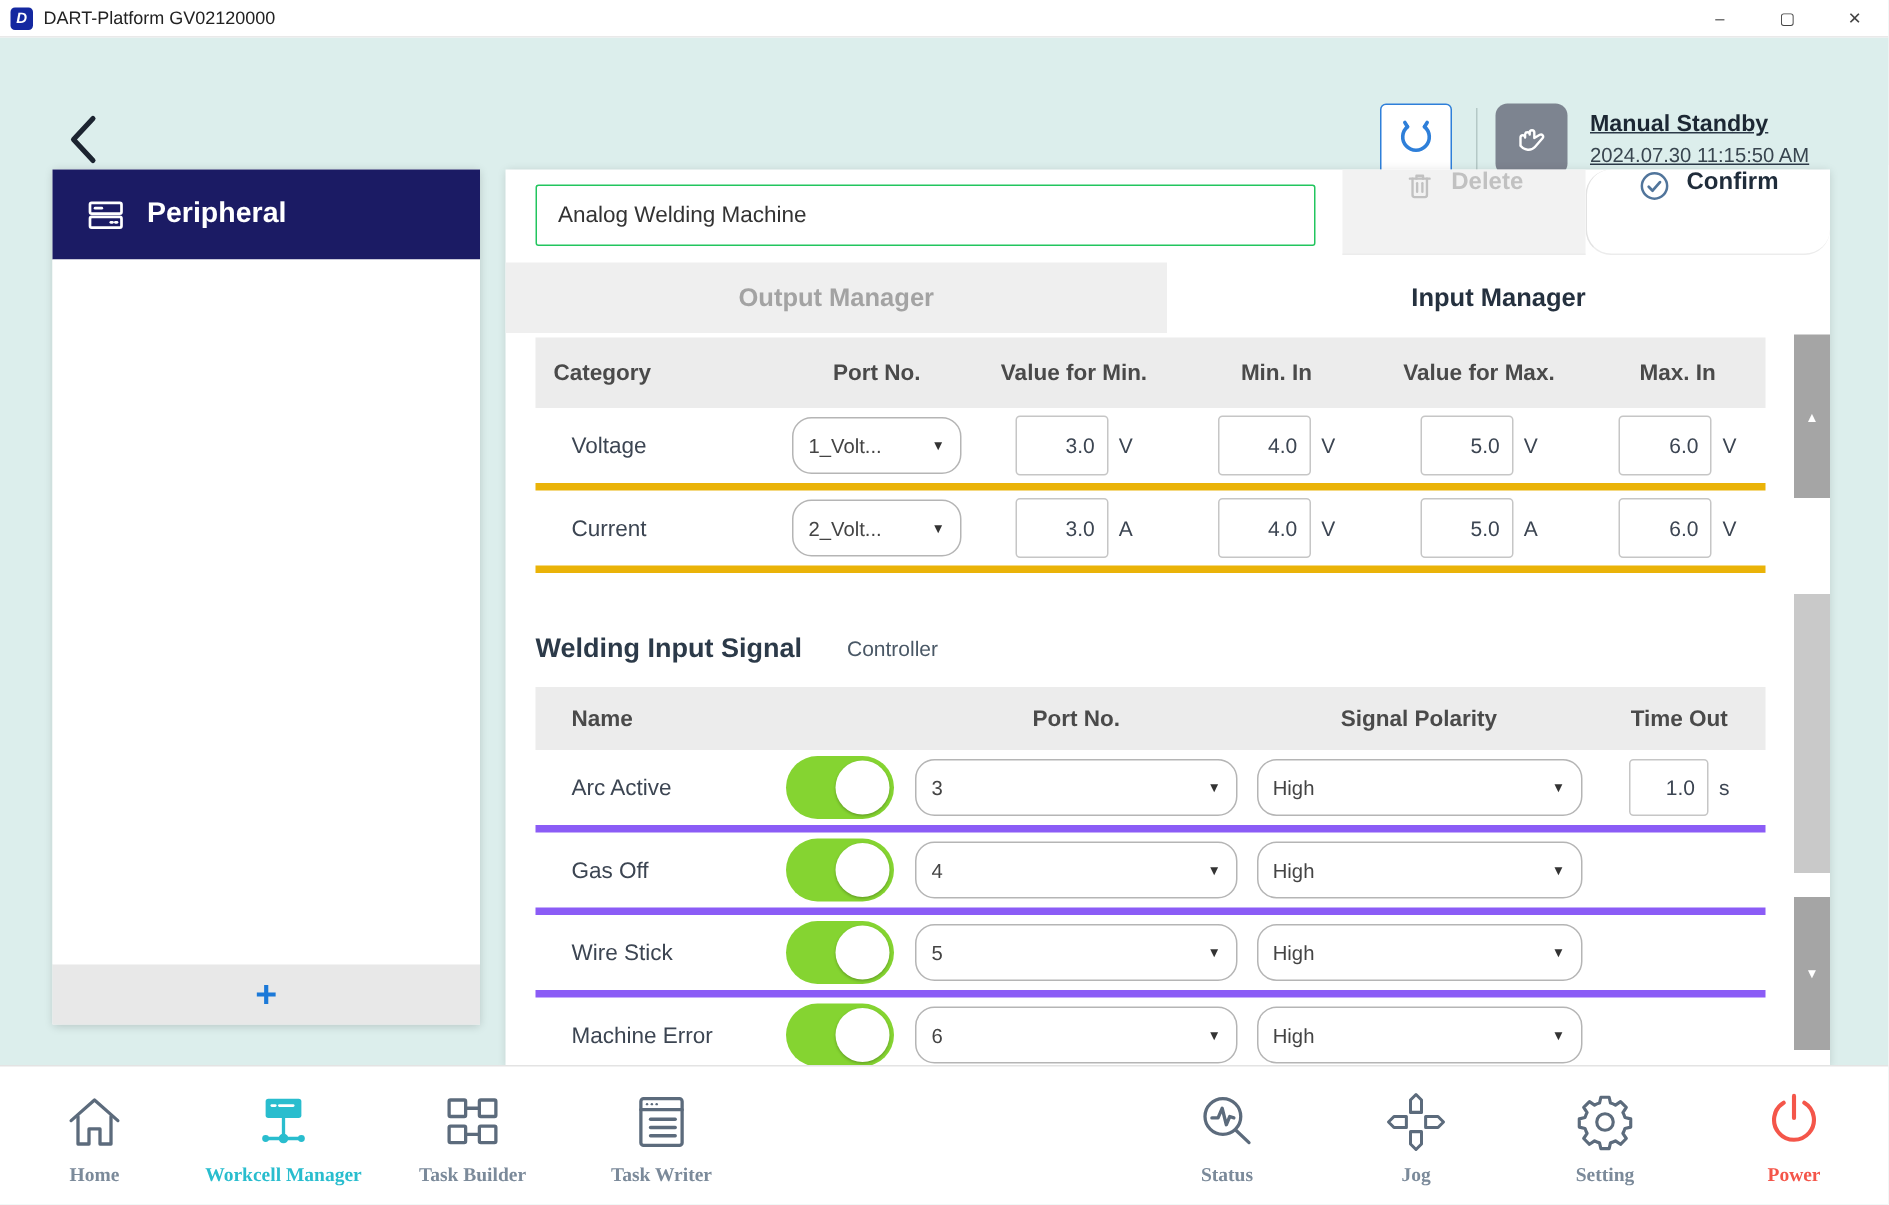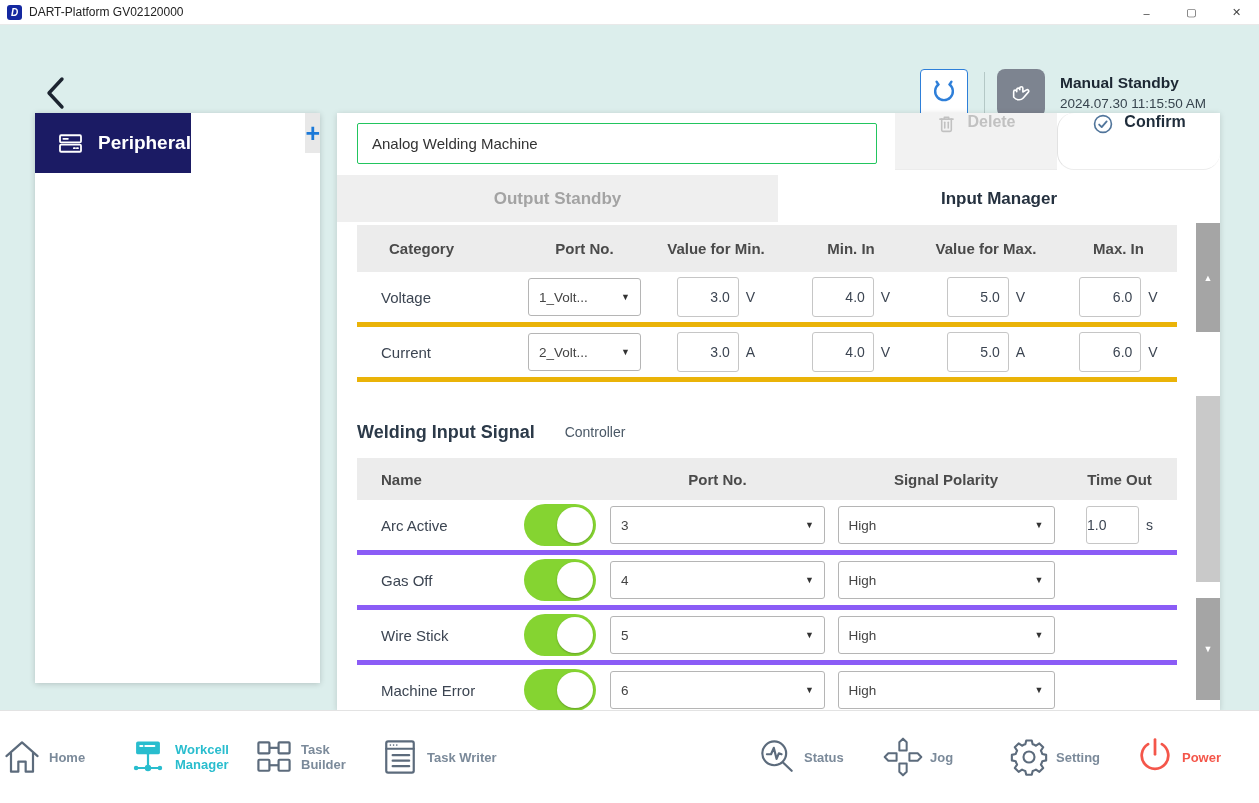--- a/index.html
+++ b/index.html
@@ -30,27 +30,27 @@
   .header-band { position:absolute; top:25px; left:0; width:1259px; height:85px; background:#dceeec; }
   .back-btn { position:absolute; left:38px; top:48px; width:34px; height:40px;
     display:flex; align-items:center; justify-content:center; }
   .robot-btn { position:absolute; left:920px; top:44px; width:48px; height:48px;
     background:#fff; border:1.5px solid #2e7fd9; border-radius:4px;
     display:flex; align-items:center; justify-content:center; }
   .hdr-divider { position:absolute; left:984px; top:47px; width:1px; height:42px; background:#b4c8c6; }
   .hand-btn { position:absolute; left:997px; top:44px; width:48px; height:48px;
     background:#7d8490; border-radius:8px;
     display:flex; align-items:center; justify-content:center; }
-  .status-block { position:absolute; left:1060px; top:47px; line-height:1.45; }
+  .status-block { position:absolute; left:1060px; top:47px; line-height:1.45;text-decoration:underline; }
   .status-mode { font-size:15.5px; font-weight:bold; color:#1c2733; }
   .status-time { font-size:13.5px; color:#38454f; }
   
   .sidebar { position:absolute; left:35px; top:113px; width:285px; height:570px;
     background:#fff; box-shadow:0 1px 6px rgba(0,0,0,.18);
-    display:flex; flex-direction:row; }
+    display:flex; flex-direction:column; }
   .sidebar-header { height:60px; background:#1b1b64; color:#fff;
     display:flex; align-items:center; padding-left:22px; gap:14px;
     font-size:19px; font-weight:bold; }
   .sidebar-body { flex:1; background:#fff; }
   .sidebar-footer { height:40px; background:#e8e8e8;
     display:flex; align-items:center; justify-content:center;
     color:#1c79d8; font-size:25px; font-weight:bold; }
   
   .main { position:absolute; left:337px; top:113px; width:883px; height:597px;
     background:#fff; box-shadow:0 1px 6px rgba(0,0,0,.15); overflow:hidden; }
@@ -69,26 +69,26 @@
     font-size:17px; font-weight:bold; }
   .tab-output { width:441px; background:#efefef; color:#a3a3a3; }
   .tab-input { flex:1; background:#fff; color:#25313f; }
   
   .content { position:absolute; top:109px; left:0; width:883px; }
   .t1 { margin:3px 0 0 20px; width:820px; }
   .t1-head { display:grid; grid-template-columns:170px 115px 148px 122px 148px 117px;
     height:47px; background:#ececec; align-items:center;
     font-size:15px; font-weight:bold; color:#4a4a4a; }
   .t1-head > div { text-align:center; }
-  .t1-head > div:first-child { text-align:left; padding-left:32px; }
+  .t1-head > div:first-child { text-align:left; padding-left:12px; }
   .t1-row { display:grid; grid-template-columns:170px 115px 148px 122px 148px 117px;
     height:55px; align-items:center; border-bottom:5px solid #eab308; }
   .cat-label { padding-left:24px; font-size:15px; color:#3c4552; }
   .cellc { display:flex; align-items:center; justify-content:center; }
-  .select { background:#fff; border:1px solid #b5b5b5; border-radius:3px; height:38px;
+  .select { background:#fff; border:1px solid #b5b5b5; border-radius:13px; height:38px;
     display:flex; align-items:center; justify-content:space-between;
     padding:0 10px; font-size:13.5px; color:#444; cursor:default; }
   .select .arrow { font-size:9px; color:#333; }
   .sel-port1 { width:113px; }
   .num-input { width:62px; height:40px; border:1px solid #c6c6c6; border-radius:3px;
     text-align:right; padding-right:8px; font-size:14px; color:#3c4552;
     font-family:"Liberation Sans",sans-serif; outline:none; background:#fff; }
   .unit { margin-left:7px; font-size:14px; color:#3c4552; }
   
   .section-head { margin:30px 0 6px 20px; height:40px; display:flex; align-items:center; gap:30px; }
@@ -104,37 +104,37 @@
   .t2-row { display:grid; grid-template-columns:158px 90px 225px 232px 115px;
     height:55px; align-items:center; border-bottom:5px solid #8b5cf6; }
   .sig-name { padding-left:24px; font-size:15px; color:#3c4552; }
   .toggle { width:72px; height:42px; border-radius:21px; background:#85d431;
     display:flex; align-items:center; justify-content:flex-end; padding:3px; cursor:default; }
   .knob { width:36px; height:36px; border-radius:50%; background:#fff;
     box-shadow:0 1px 2px rgba(0,0,0,.25); }
   .sel-port2 { width:215px; }
   .sel-pol { width:217px; }
   .to-input { width:53px; height:38px; border:1px solid #c6c6c6; border-radius:3px;
-    padding-right:8px; font-size:14px; color:#3c4552;
+    text-align:right; padding-right:8px; font-size:14px; color:#3c4552;
     font-family:"Liberation Sans",sans-serif; outline:none; background:#fff; }
   
   .vscroll { position:absolute; top:110px; right:0; width:24px; height:487px; background:#fff; }
   .scr-btn { position:absolute; left:0; width:24px; background:#a5a5a5; color:#fff;
     display:flex; align-items:center; justify-content:center; font-size:9px; }
   .scr-up { top:0; height:109px; }
   .scr-down { top:375px; height:102px; }
   .scr-thumb { position:absolute; left:0; top:173px; width:24px; height:186px; background:#c9c9c9; }
   
   .bottom-nav { position:absolute; left:0; top:710px; width:1259px; height:93px;
     background:#fff; border-top:1px solid #e3e3e3; display:flex; }
   .nav-group-left { display:flex; }
   .nav-spacer { flex:1; }
   .nav-group-right { display:flex; }
-  .nav-item { width:126px; display:flex; flex-direction:row; align-items:center;
-    padding-top:0; gap:5px; color:#5c6b7c; cursor:default; }
+  .nav-item { width:126px; display:flex; flex-direction:column; align-items:center;
+    padding-top:15px; gap:5px; color:#5c6b7c; cursor:default;font-family:Liberation Serif, serif; }
   .nav-item .nav-label { font-size:13px; font-weight:bold; color:#7b8a9a; }
   .nav-item.active { color:#29bdce; }
   .nav-item.active .nav-label { color:#29bdce; }
   .nav-item.danger { color:#f4564a; }
   .nav-item.danger .nav-label { color:#f4564a; }
   svg { display:block; }
 </style>
 </head>
 <body>
 
@@ -219,21 +219,21 @@
         <svg width="22" height="22" viewBox="0 0 24 24" fill="none" stroke="#51759b" stroke-linecap="round" stroke-linejoin="round">
           <circle cx="12" cy="12" r="9.2" stroke-width="1.8"></circle>
           <path d="M7.8 12.6 l2.8 2.8 5.4 -6.2" stroke-width="2"></path>
         </svg>
       </span>
       <span>Confirm</span>
     </div>
   </div>
 
   <div class="tabs">
-    <div class="tab tab-output">Output Standby</div>
+    <div class="tab tab-output">Output Manager</div>
     <div class="tab tab-input">Input Manager</div>
   </div>
 
   <div class="content">
 
     <div class="t1">
       <div class="t1-head">
         <div>Category</div>
         <div>Port No.</div>
         <div>Value for Min.</div>

